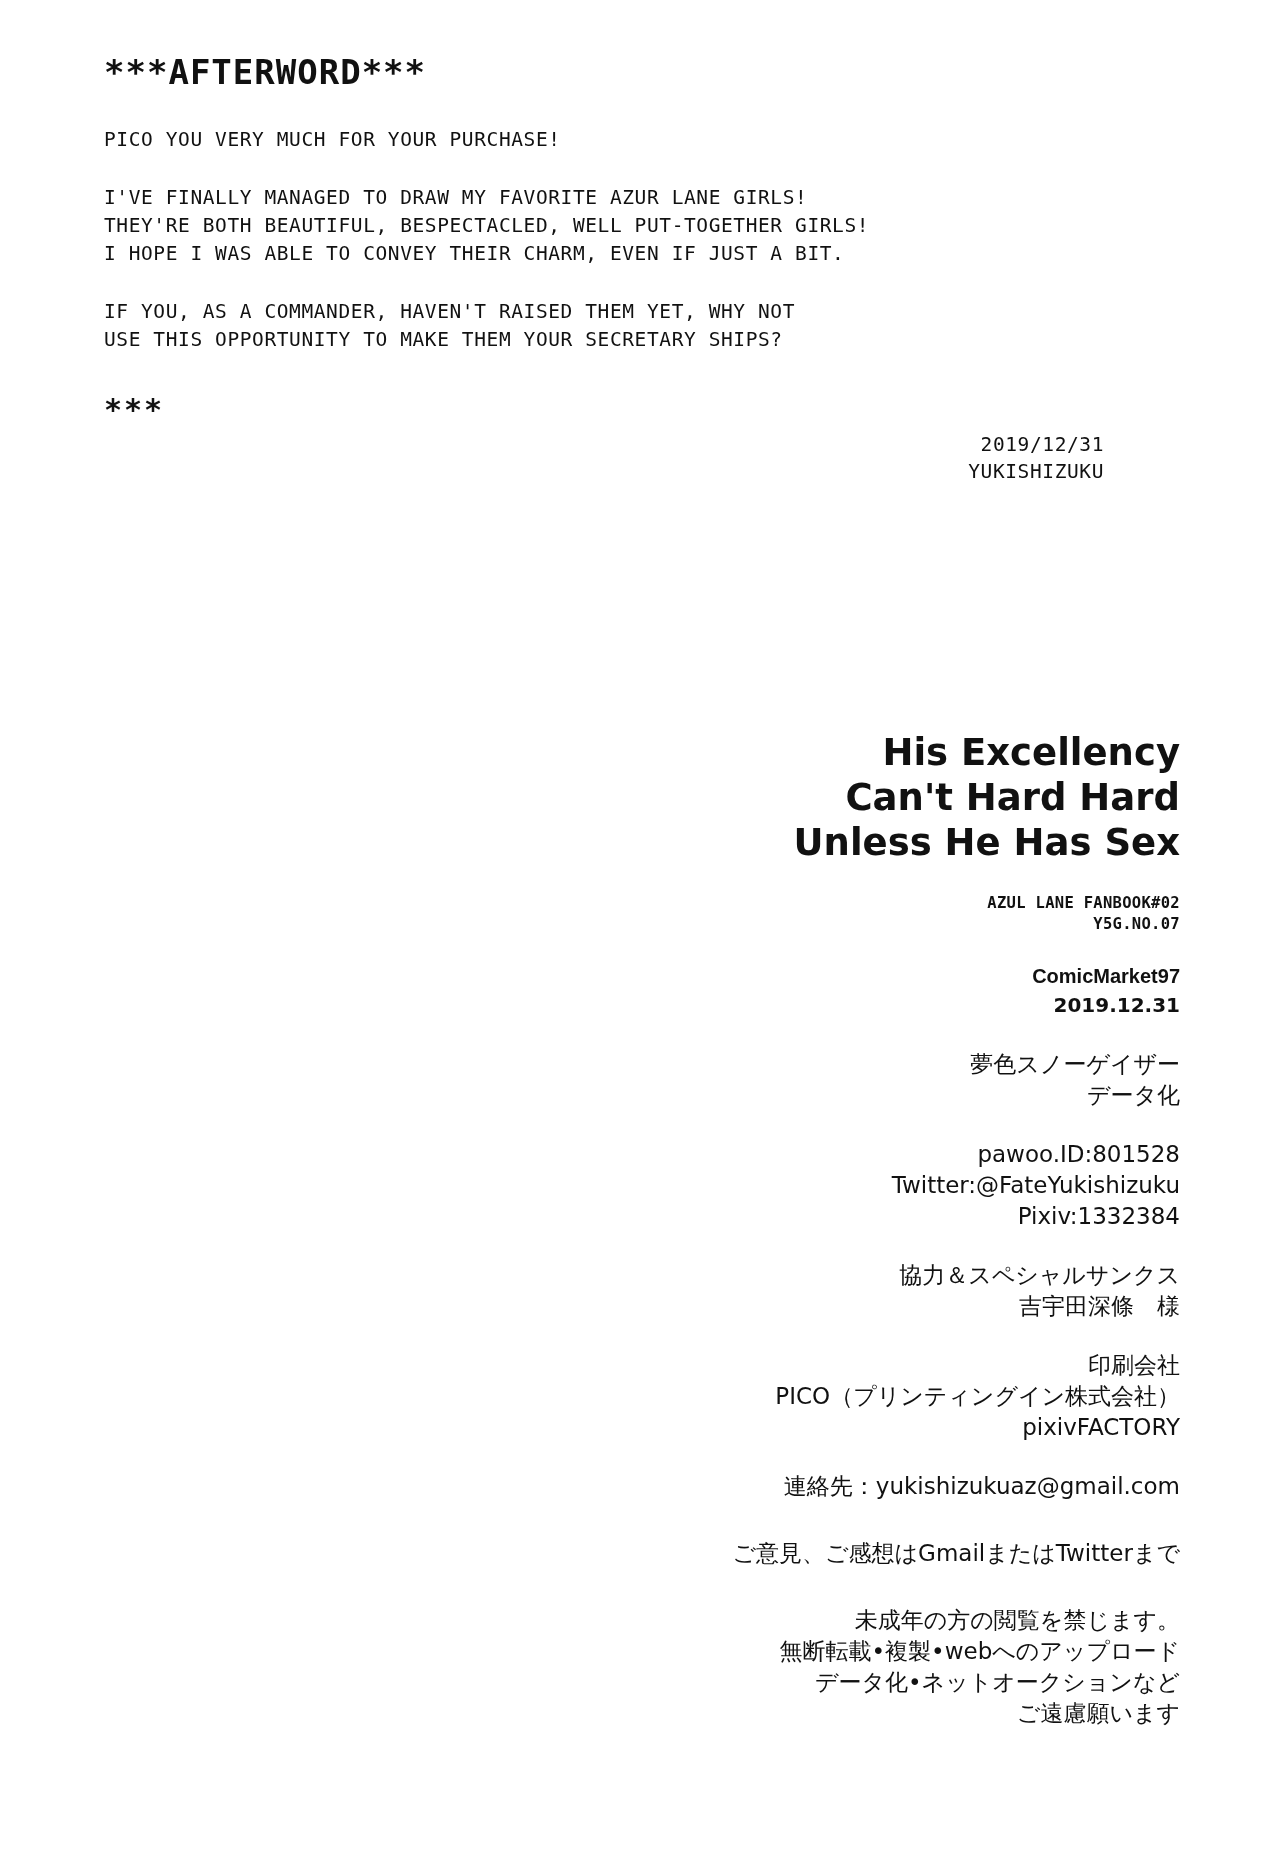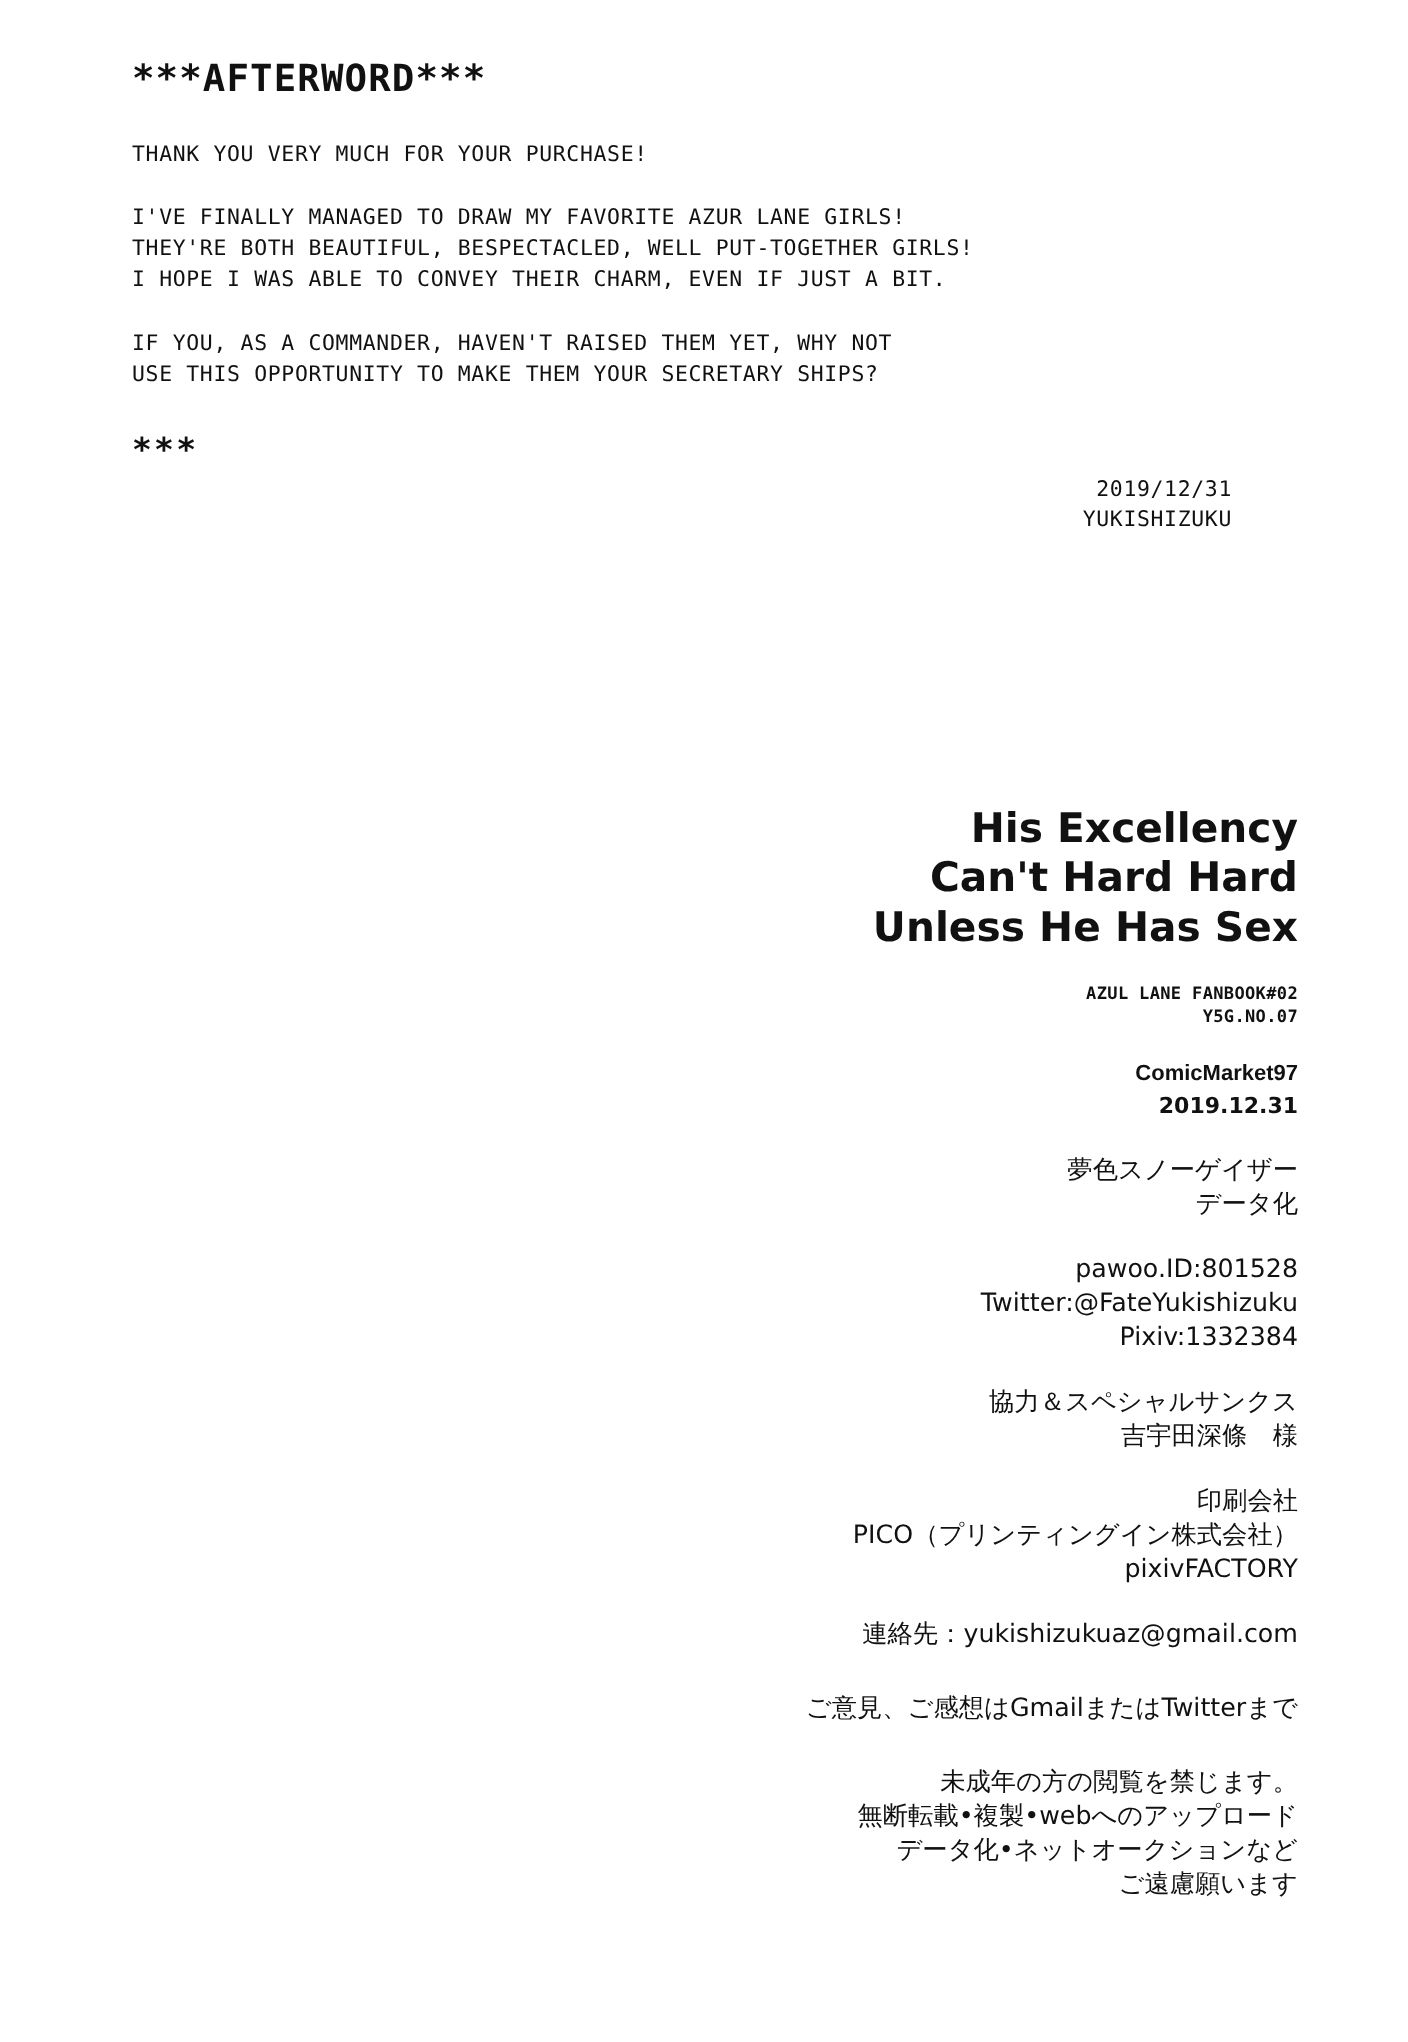--- a/index.html
+++ b/index.html
@@ -12,21 +12,21 @@
     height: 1856px;
     position: relative;
     font-family: "DejaVu Sans", sans-serif;
     color: #111111;
     overflow: hidden;
   }
 
   
   .afterword {
     position: absolute;
-    left: 120px;
+    left: 104px;
     top: 52px;
     width: 1000px;
   }
   .afterword-title {
     font-family: "DejaVu Sans Mono", monospace;
     font-weight: bold;
     font-size: 34px;
     letter-spacing: 1px;
     margin: 0 0 34px 0;
     white-space: pre;
@@ -116,21 +116,21 @@
     line-height: 31px;
     margin: 0;
     white-space: pre-line;
   }
 </style>
 </head>
 <body>
 
 <div class="afterword">
   <h1 class="afterword-title">***AFTERWORD***</h1>
-  <p class="afterword-para">THANK YOU VERY MUCH FOR YOUR PURCHASE!</p>
+  <p class="afterword-para">PICO YOU VERY MUCH FOR YOUR PURCHASE!</p>
   <p class="afterword-para">I'VE FINALLY MANAGED TO DRAW MY  FAVORITE AZUR LANE GIRLS!
 THEY'RE BOTH BEAUTIFUL, BESPECTACLED, WELL PUT-TOGETHER GIRLS!
 I HOPE I WAS ABLE TO CONVEY THEIR CHARM, EVEN IF JUST A BIT.</p>
   <p class="afterword-para">IF YOU, AS A COMMANDER, HAVEN'T RAISED THEM YET, WHY NOT
 USE THIS OPPORTUNITY TO MAKE THEM YOUR SECRETARY SHIPS?</p>
   <div class="afterword-stars">***</div>
   <p class="afterword-sign">2019/12/31
 YUKISHIZUKU</p>
 </div>
 

